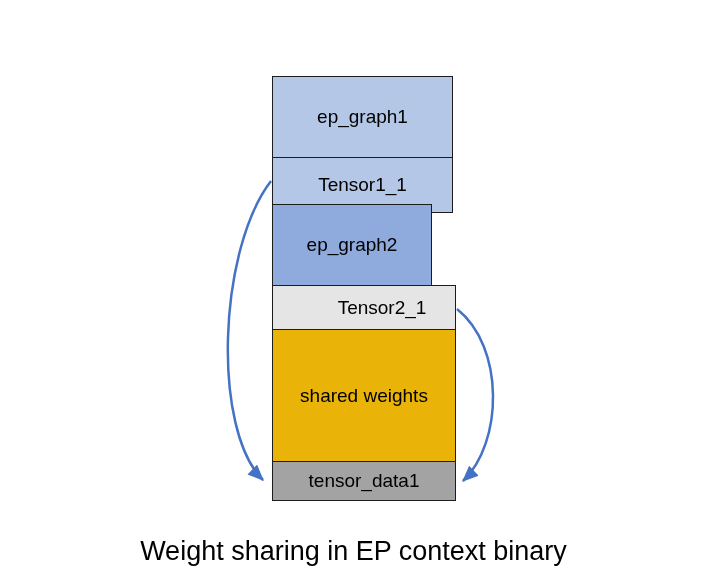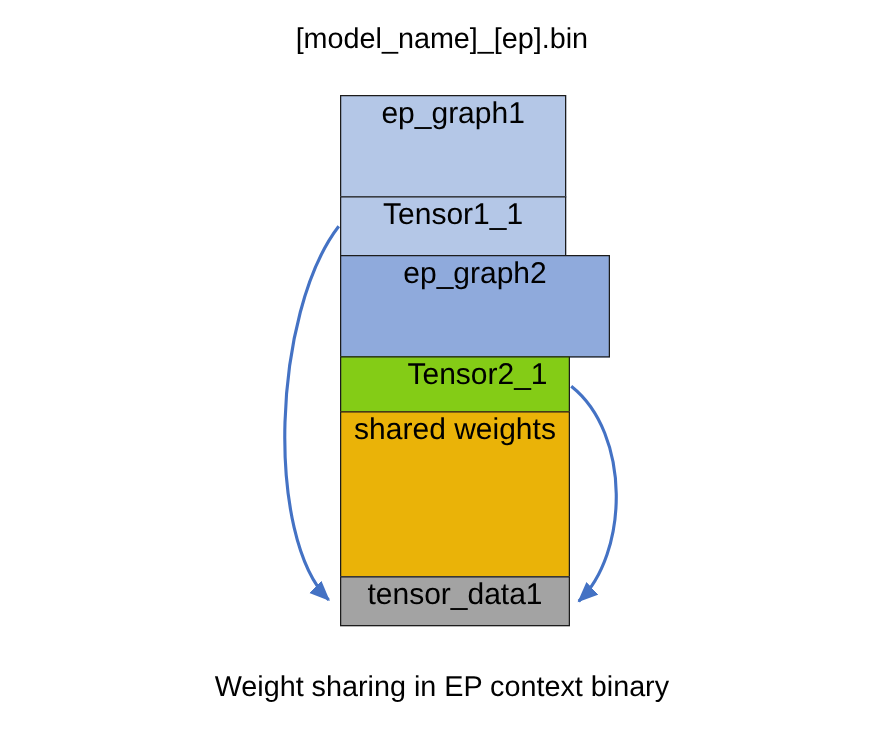--- a/index.html
+++ b/index.html
@@ -24,35 +24,36 @@
     text-align: center;
     font-size: 23px;
     color: #000000;
   }
   .caption {
     position: absolute;
     top: 536px;
     left: 0;
     width: 707px;
     text-align: center;
-    font-size: 23px;
+    font-size: 27px;
     color: #000000;
   }
   .block {
     position: absolute;
     box-sizing: border-box;
     border: 1px solid #1c1c1c;
     display: flex;
+    align-items: center;
     justify-content: center;
-    font-size: 24px;
+    font-size: 19px;
     color: #000000;
   }
   .b-epg1 { left: 272px; top: 76px;  width: 181px; height: 82px;  }
   .b-t11  { left: 272px; top: 157px; width: 181px; height: 56px;  }
-  .b-epg2 { left: 272px; top: 204px; width: 216px; height: 82px;  }
+  .b-epg2 { left: 272px; top: 204px; width: 160px; height: 82px;  }
   .b-t21  { left: 272px; top: 285px; width: 184px; height: 45px;  }
   .b-sw   { left: 272px; top: 329px; width: 184px; height: 133px; }
   .b-td1  { left: 272px; top: 461px; width: 184px; height: 40px;  }
   .arrows {
     position: absolute;
     left: 0;
     top: 0;
     width: 707px;
     height: 585px;
     pointer-events: none;
@@ -61,35 +62,34 @@
     fill: none;
     stroke-width: 2.5px;
     stroke-linecap: butt;
   }
 </style>
 </head>
 <body>
 
 <div class="canvas">
 
-  <div class="title">[model_name]_[ep].bin</div>
 
   <div class="block b-epg1" style="background-color: rgb(180, 199, 231);">
     <span>ep_graph1</span>
   </div>
 
   <div class="block b-t11" style="background-color: rgb(180, 199, 231);">
     <span>Tensor1_1</span>
   </div>
 
   <div class="block b-epg2" style="background-color: rgb(143, 170, 220);">
     <span>ep_graph2</span>
   </div>
 
-  <div class="block b-t21" style="background-color: #84cc16; padding-left: 36px;">
+  <div class="block b-t21" style="background-color: #e5e5e5; padding-left: 36px;">
     <span>Tensor2_1</span>
   </div>
 
   <div class="block b-sw" style="background-color: #eab308;">
     <span>shared weights</span>
   </div>
 
   <div class="block b-td1" style="background-color: #a3a3a3;">
     <span>tensor_data1</span>
   </div>

